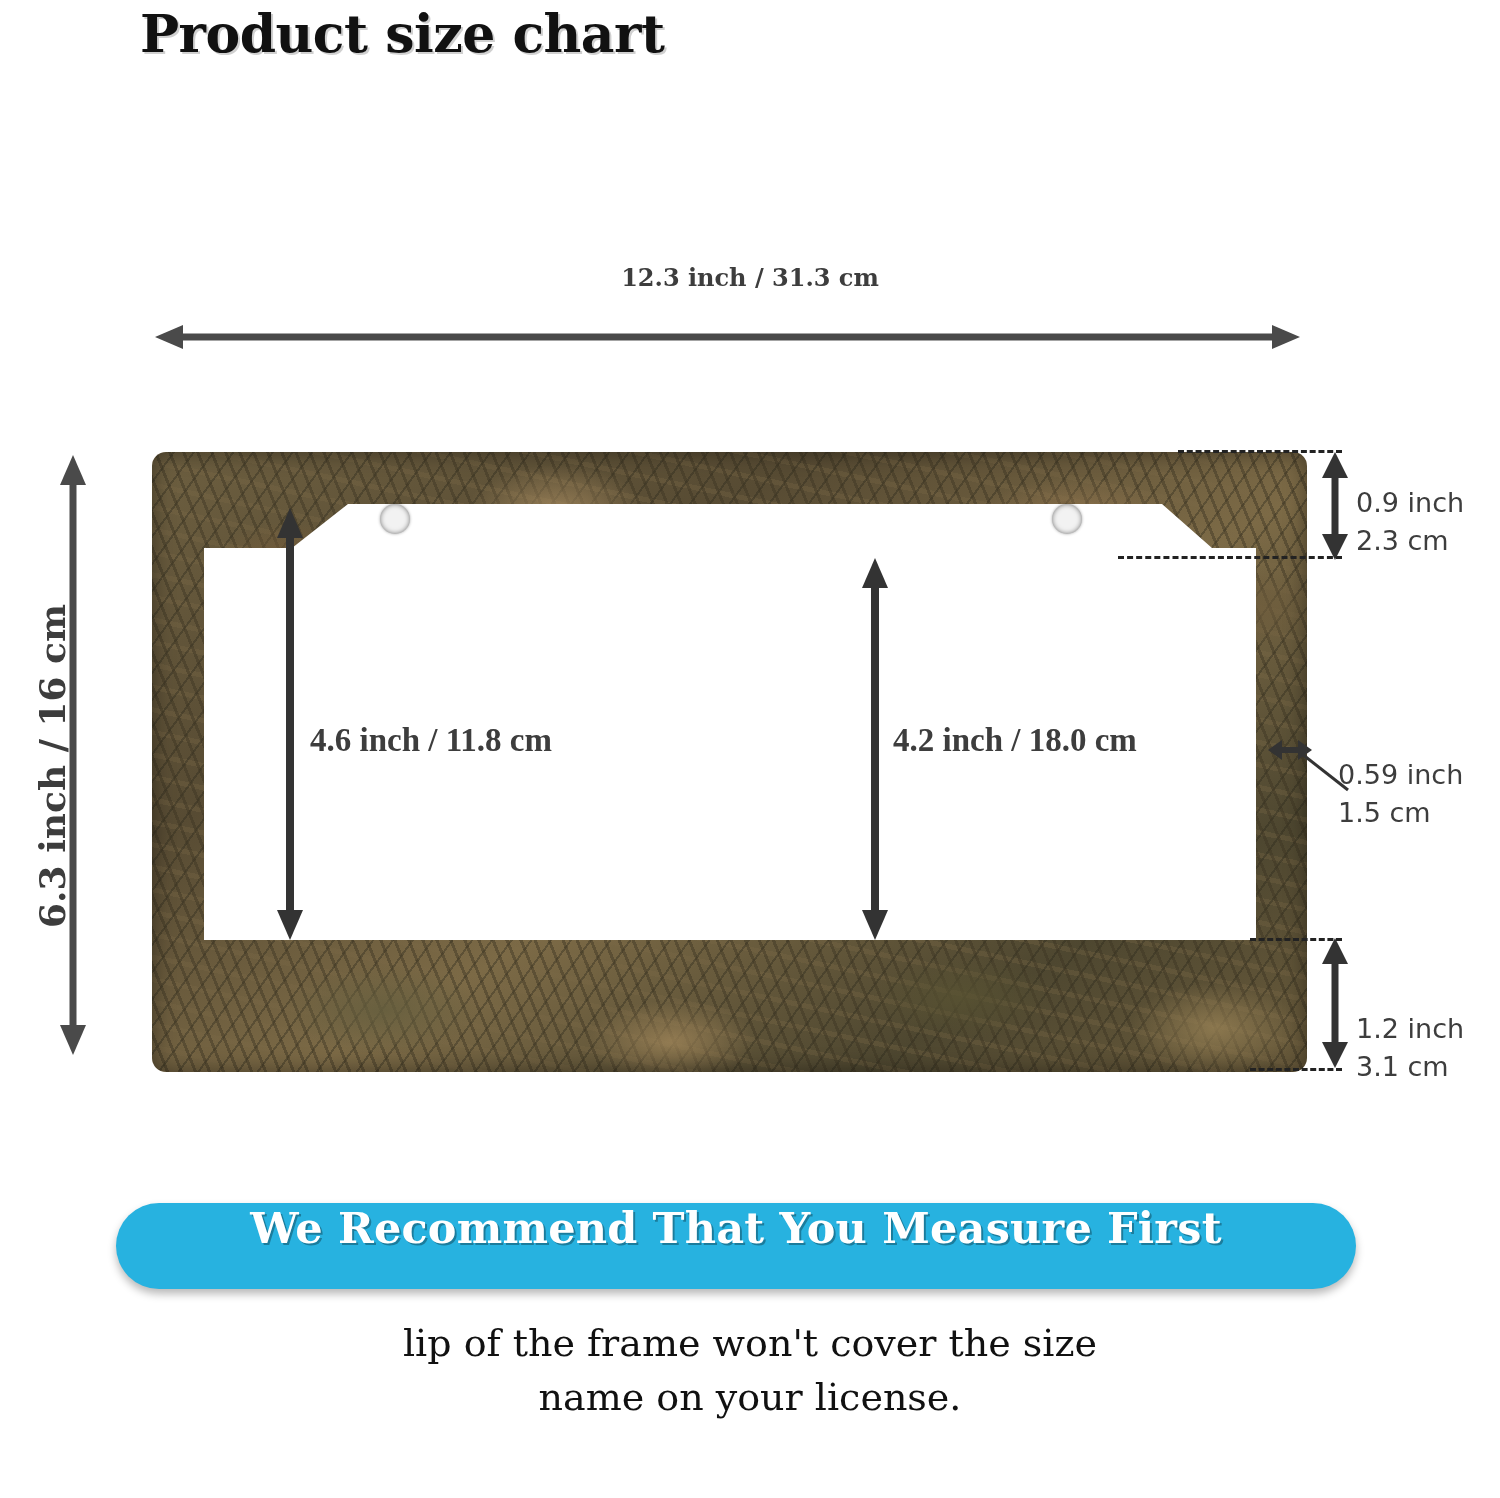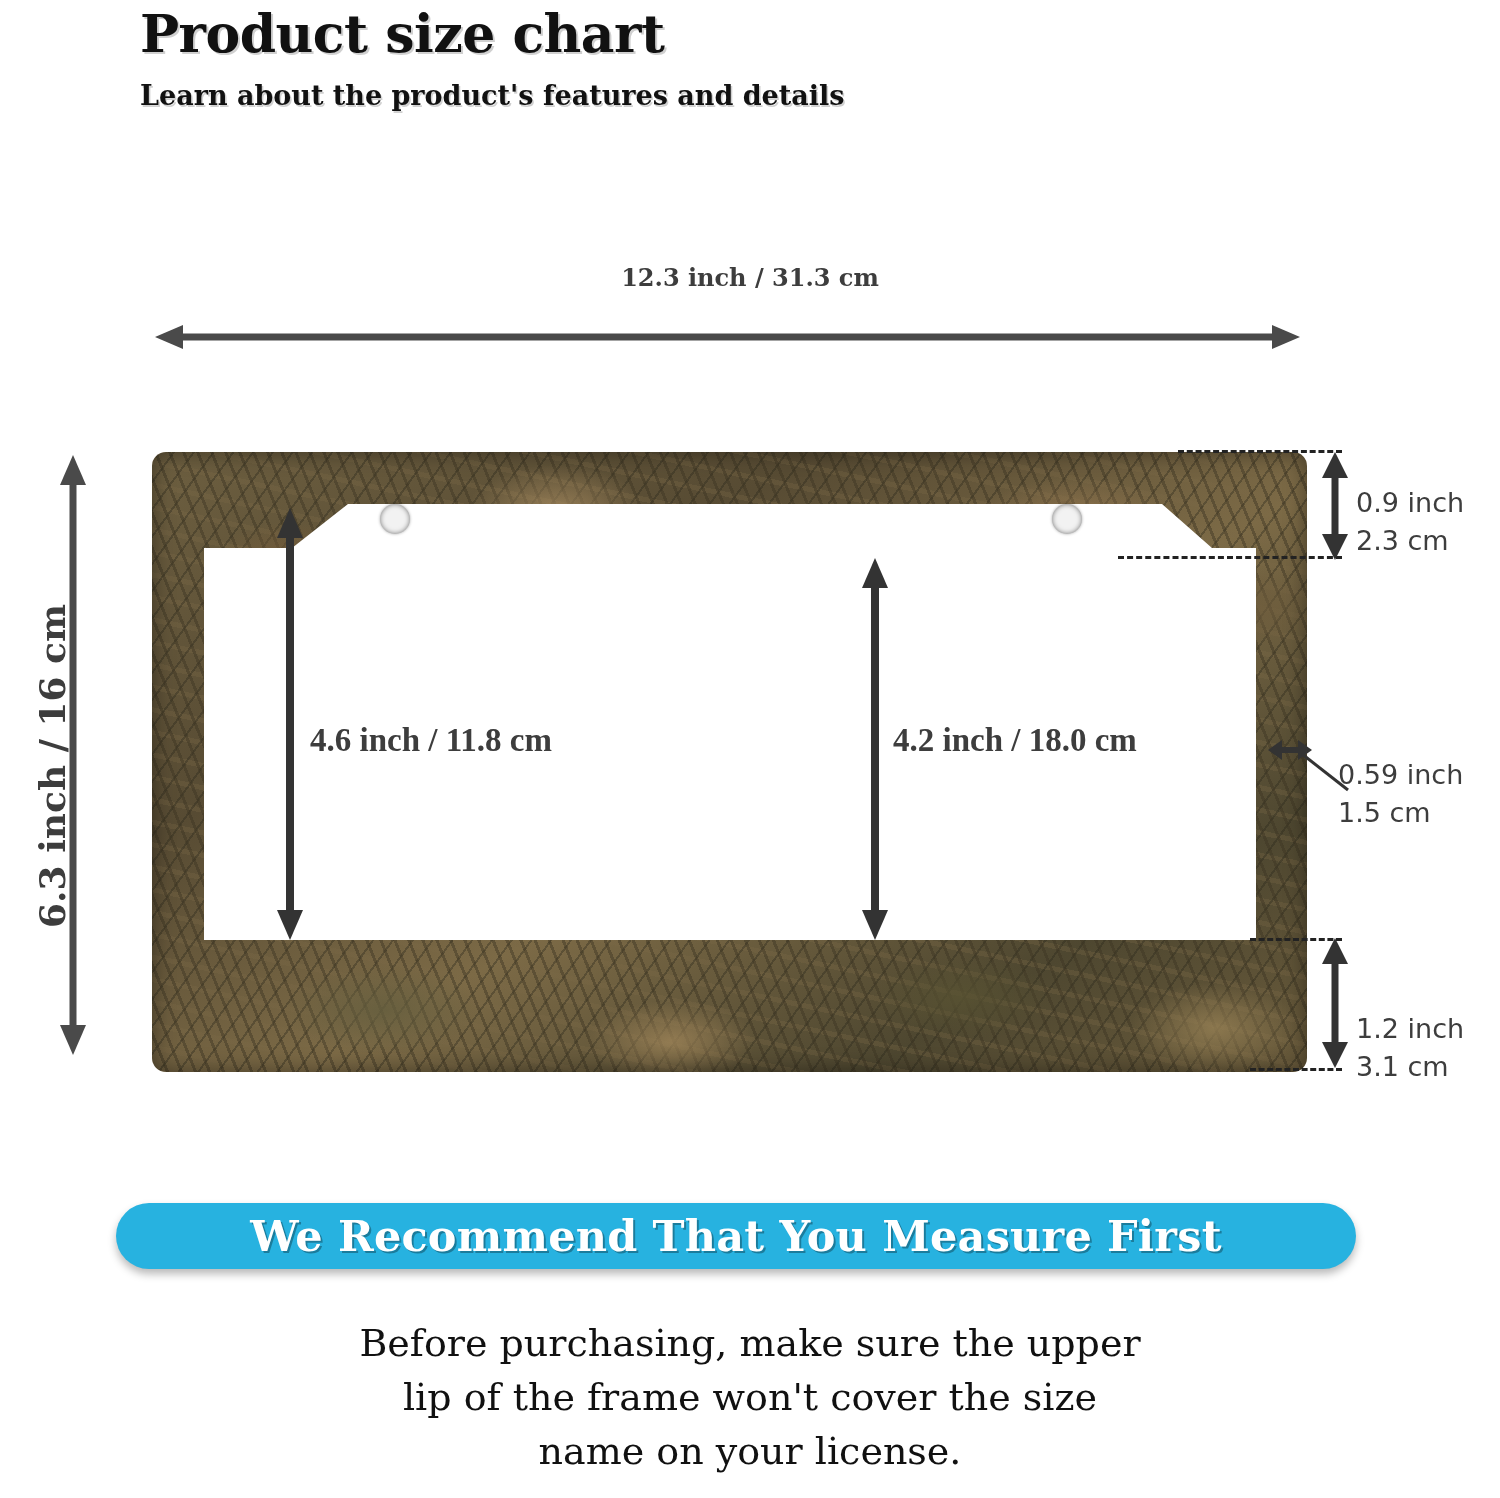--- a/index.html
+++ b/index.html
@@ -216,26 +216,26 @@
     width: 50px;
     height: 40px;
   }
 
   
   .banner {
     position: absolute;
     left: 116px;
     top: 1203px;
     width: 1240px;
-    height: 66px;
+    height: 86px;
     background: #27b2e0;
     border-radius: 43px;
     box-shadow: 0 5px 9px rgba(0,0,0,0.28);
     display: flex;
-    align-items: center;
+    align-items: flex-start;
     justify-content: center;
   }
   .banner-text {
     font-family: "DejaVu Serif", serif;
     font-weight: bold;
     font-size: 43px;
     color: #ffffff;
     text-shadow: 2px 2px 0 rgba(0,0,0,0.30);
     letter-spacing: 0.2px;
   }
@@ -253,21 +253,20 @@
     color: #111111;
   }
   .footer div { white-space: nowrap; }
 </style>
 </head>
 <body>
 
 <div class="header">
   <div class="title">Product size chart</div>
   <div class="subtitle">
-    <div>Learn about the product's features and details</div>
   </div>
 </div>
 
 <div class="top-dim-label">12.3 inch / 31.3 cm</div>
 <svg class="top-arrow" viewBox="0 0 1145 24">
   <line x1="14" y1="12" x2="1131" y2="12" stroke="#4a4a4a" stroke-width="7"></line>
   <polygon points="0,12 28,0 28,24" fill="#4a4a4a"></polygon>
   <polygon points="1145,12 1117,0 1117,24" fill="#4a4a4a"></polygon>
 </svg>
 
@@ -339,16 +338,15 @@
 <div class="thickness-label">
   <div>0.59 inch</div>
   <div>1.5 cm</div>
 </div>
 
 <div class="banner">
   <span class="banner-text">We Recommend That You Measure First</span>
 </div>
 
 <div class="footer">
-  <div>Before purchasing, make sure the upper</div>
   <div>lip of the frame won't cover the size</div>
   <div>name on your license.</div>
 </div>
 
 </body></html>

